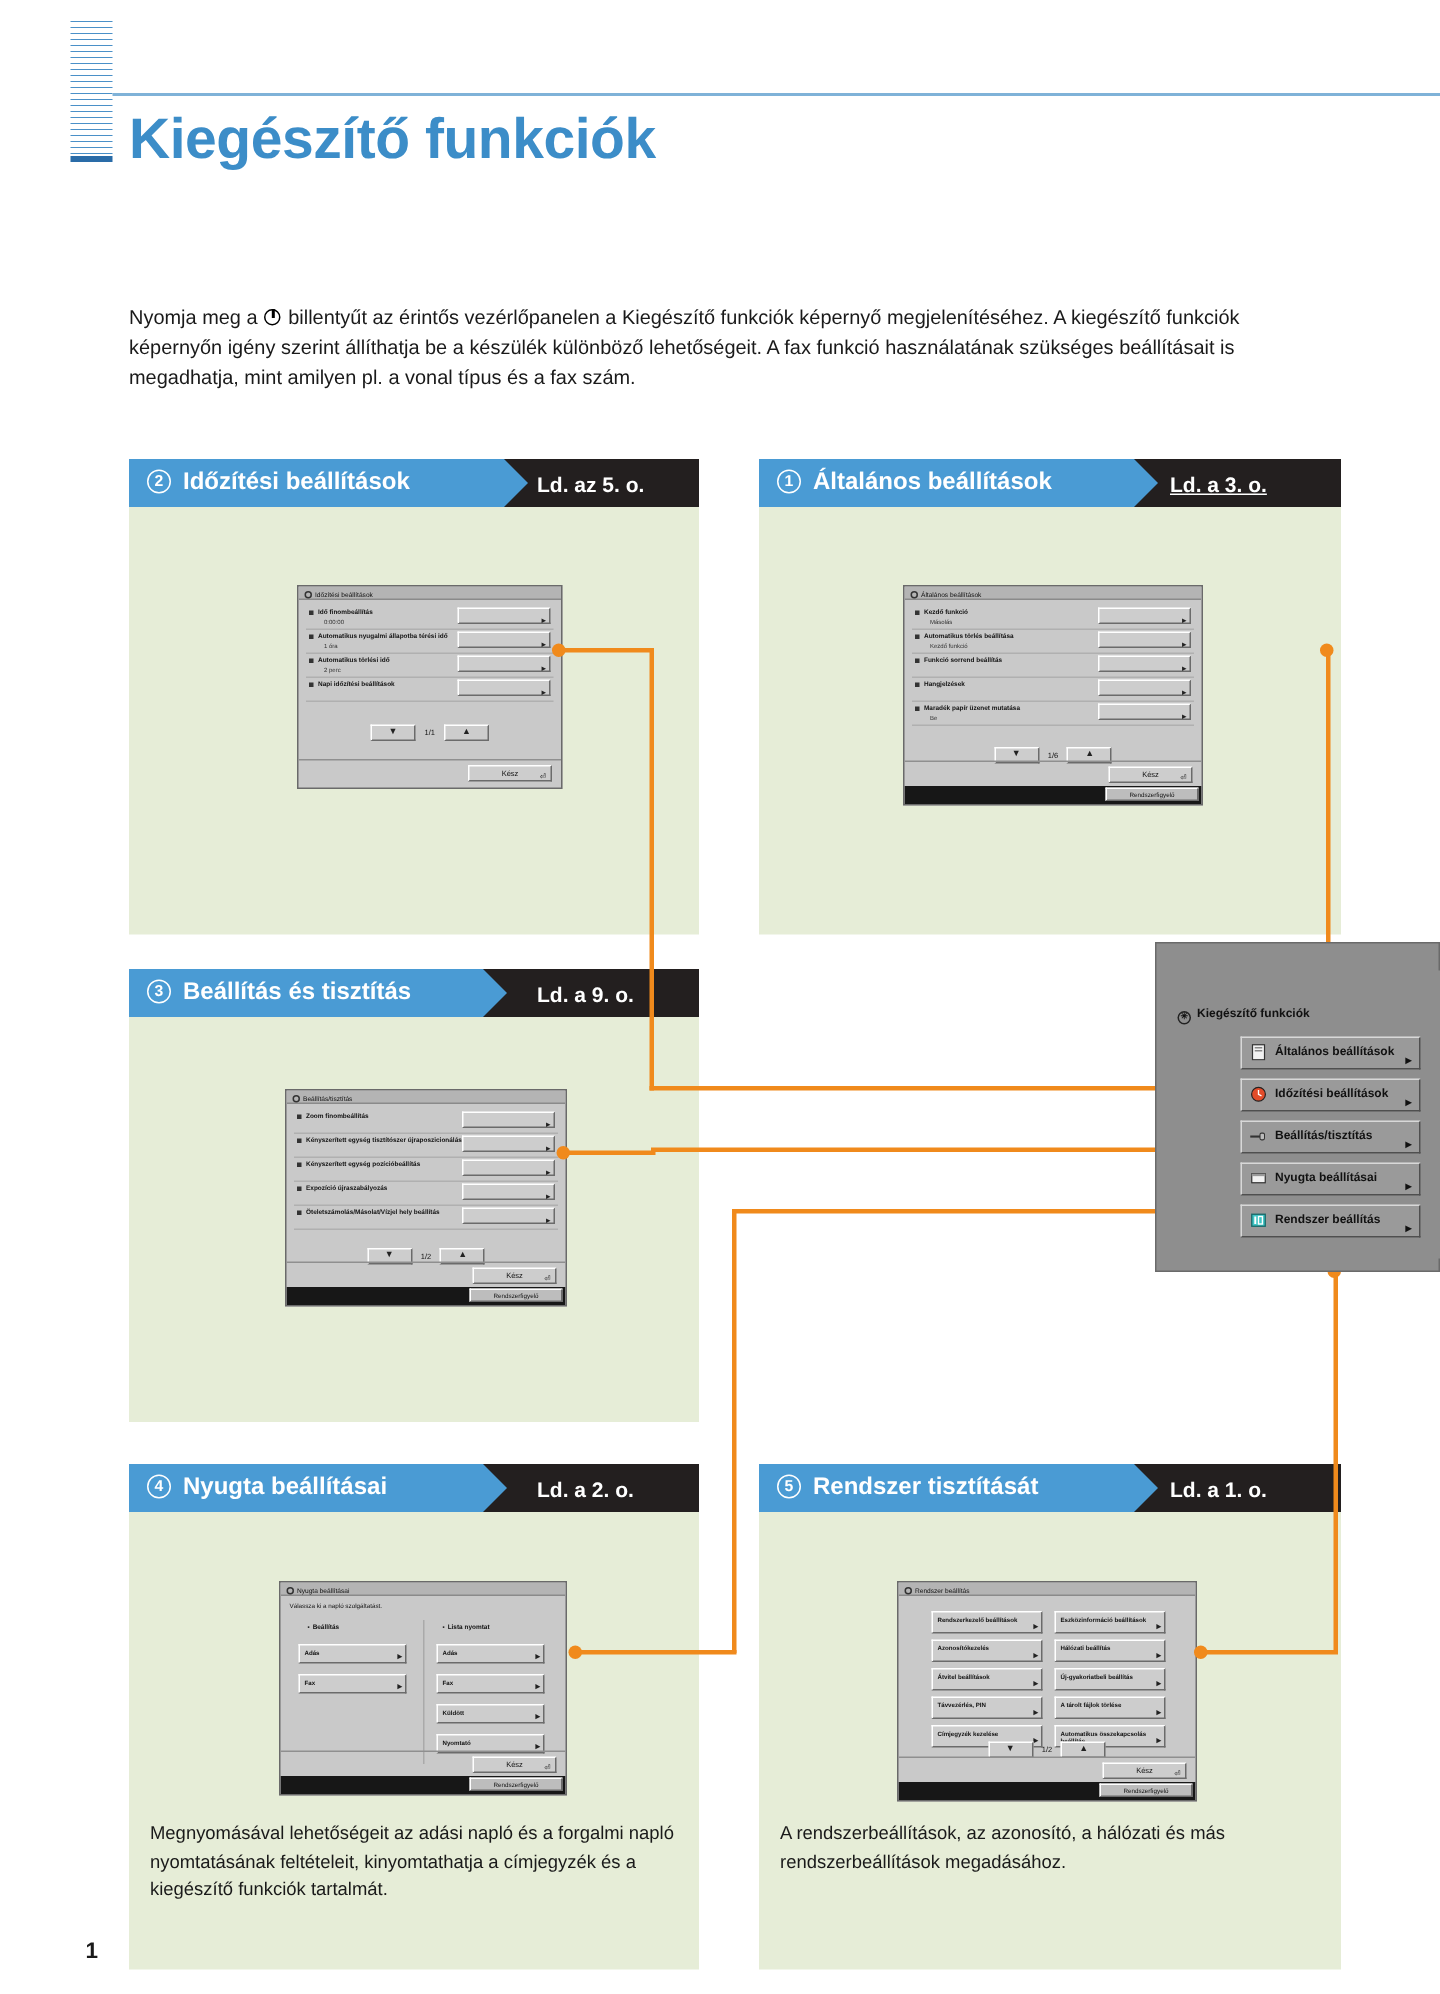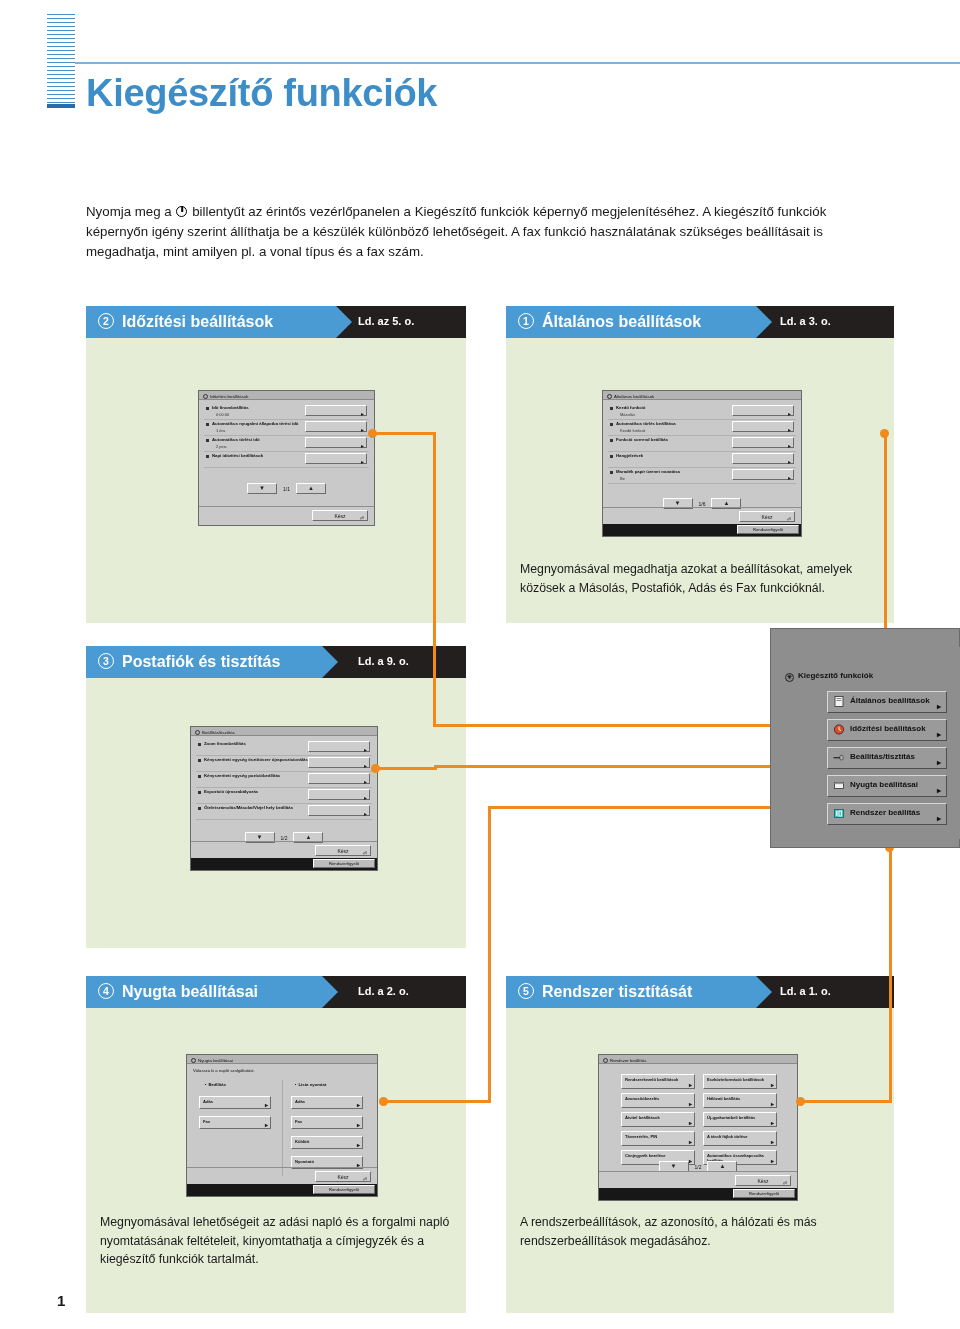--- a/index.html
+++ b/index.html
@@ -66,21 +66,21 @@
     width:16px; height:16px; border:1.4px solid #fff; border-radius:50%;
     color:#fff; font-size:10.5px; font-weight:bold;
     text-align:center; line-height:14px;
   }
   .band .btitle {
     position:absolute; left:36px; top:7px;
     color:#fff; font-size:16px; font-weight:bold; white-space:nowrap;
   }
   .band .bref {
     position:absolute; top:9px;
-    color:#fff; font-size:11px; font-weight:bold; white-space:nowrap;
+    color:#fff; font-size:14px; font-weight:bold; white-space:nowrap;
   }
   .panel { background:#e6edd7; position:relative; }
   .caption {
     font-size:12.3px; line-height:18.5px; color:#1a1a1a;
   }
 
   
   .lcd {
     position:absolute; background:#c9c9c9;
     border:1px solid #6a6a6a; overflow:hidden;
@@ -283,21 +283,21 @@
         </div>
       </div>
     </div>
   </div>
 
   <div class="block" style="left:506px; top:306px; width:388px;">
     <div class="band">
       <div class="arrow" style="width:250px;"></div>
       <div class="num">1</div>
       <div class="btitle">Általános beállítások</div>
-      <div class="bref" style="left:274px;">Ld. a 3. o.</div>
+      <div class="bref" style="left:274px;text-decoration:underline;">Ld. a 3. o.</div>
     </div>
     <div class="panel" style="height:285px;">
       <div class="lcd" style="left:96px; top:52px; width:200px; height:147px;">
         <div class="tbar">
           <span class="dot"></span><span>Általános beállítások</span>
         </div>
         <div class="body">
           <div class="row">
             <span class="bul"></span>
             <span class="lab">Kezdő funkció</span>
@@ -335,29 +335,28 @@
         <div class="okrow">
           <div class="okbtn">
             <span>Kész</span>
             <span class="ret">⏎</span>
           </div>
         </div>
         <div class="statusbar">
           <div class="sysbtn">Rendszerfigyelő</div>
         </div>
       </div>
-      <div class="caption" style="position:absolute; left:14px; top:222px; width:360px;">Megnyomásával megadhatja azokat a beállításokat, amelyek közösek a Másolás, Postafiók, Adás és Fax funkcióknál.</div>
     </div>
   </div>
 
   <div class="block" style="left:86px; top:646px; width:380px;">
     <div class="band">
       <div class="arrow" style="width:236px;"></div>
       <div class="num">3</div>
-      <div class="btitle">Postafiók és tisztítás</div>
+      <div class="btitle">Beállítás és tisztítás</div>
       <div class="bref" style="left:272px;">Ld. a 9. o.</div>
     </div>
     <div class="panel" style="height:270px;">
       <div class="lcd" style="left:104px; top:48px; width:188px; height:145px;">
         <div class="tbar">
           <span class="dot"></span><span>Beállítás/tisztítás</span>
         </div>
         <div class="body">
           <div class="row">
             <span class="bul"></span>

